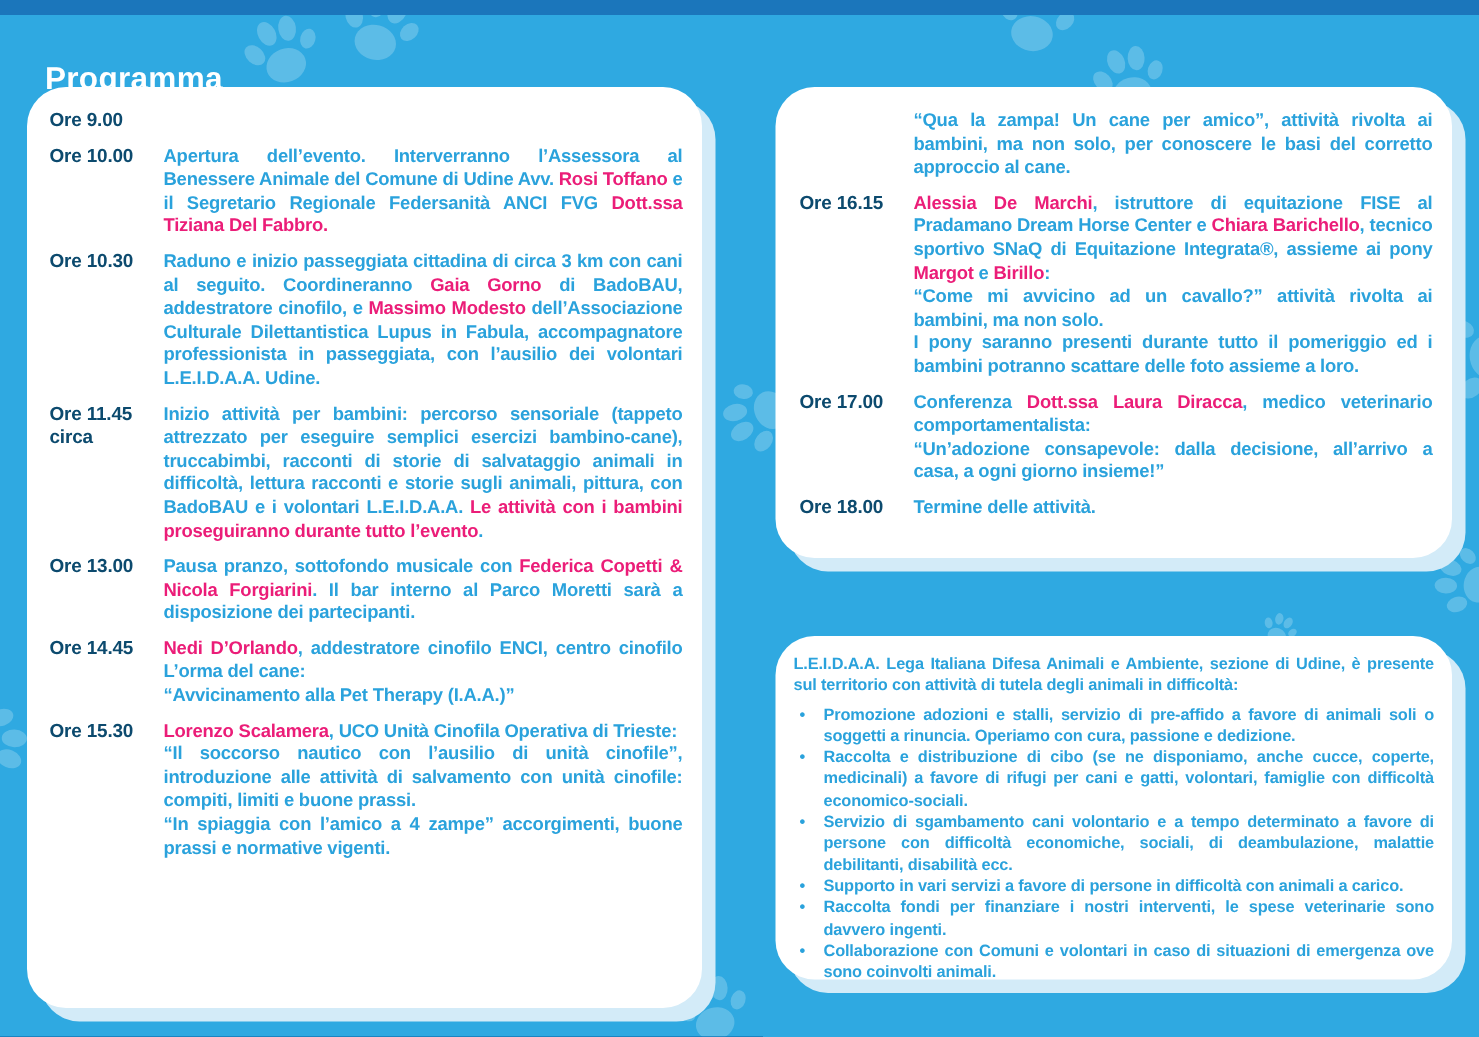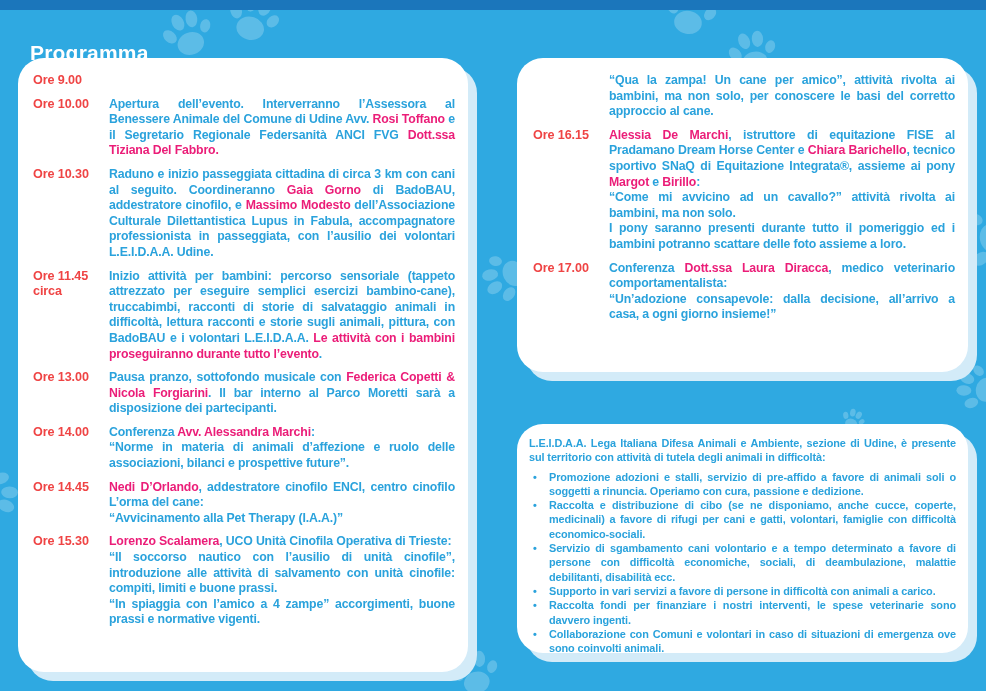--- a/index.html
+++ b/index.html
@@ -34,21 +34,21 @@
     box-shadow:9px 9px 0 0 #D3EBF8;
     box-sizing:border-box;
     overflow:hidden;
   }
   #card-left{left:18px;top:58px;width:450px;height:614px;padding:15px 13px 10px 15px;}
   #card-right-top{left:517px;top:58px;width:451px;height:314px;padding:15px 13px 0 16px;}
   #card-right-bottom{left:517px;top:424px;width:451px;height:229px;padding:12px 12px 10px 12px;}
   
   .schedule-item{display:flex;margin-bottom:8px;}
   .time-label{
-    flex:0 0 76px;color:#ef4444;font-weight:700;
+    flex:0 0 76px;color:#0c4a6e;font-weight:700;
     font-size:12.6px;line-height:15.6px;white-space:pre-line;
     letter-spacing:-0.1px;
   }
   .schedule-item-text{
     flex:1;text-align:justify;font-weight:700;
     font-size:12.3px;line-height:15.6px;letter-spacing:-0.15px;
     color:#2AA2DC;
   }
   .blue{color:#2AA2DC;}
   .pink{color:#EB1D78;}
@@ -200,24 +200,20 @@
         <div class="schedule-item">
           <div class="time-label">Ore 11.45
 circa</div>
           <div class="schedule-item-text"><span class="blue">Inizio attività per bambini: percorso sensoriale (tappeto attrezzato per eseguire semplici esercizi bambino-cane), truccabimbi, racconti di storie di salvataggio animali in difficoltà, lettura racconti e storie sugli animali, pittura, con BadoBAU e i volontari L.E.I.D.A.A. </span><span class="pink">Le attività con i bambini proseguiranno durante tutto l’evento</span><span class="blue">.</span></div>
         </div>
         <div class="schedule-item">
           <div class="time-label">Ore 13.00</div>
           <div class="schedule-item-text"><span class="blue">Pausa pranzo, sottofondo musicale con </span><span class="pink">Federica Copetti &amp; Nicola Forgiarini</span><span class="blue">. Il bar interno al Parco Moretti sarà a disposizione dei partecipanti.</span></div>
         </div>
         <div class="schedule-item">
-          <div class="time-label">Ore 14.00</div>
-          <div class="schedule-item-text"><span class="blue">Conferenza </span><span class="pink">Avv. Alessandra Marchi</span><span class="blue">:</span><br><span class="blue">“Norme in materia di animali d’affezione e ruolo delle associazioni, bilanci e prospettive future”.</span></div>
-        </div>
-        <div class="schedule-item">
           <div class="time-label">Ore 14.45</div>
           <div class="schedule-item-text"><span class="pink">Nedi D’Orlando</span><span class="blue">, addestratore cinofilo ENCI, centro cinofilo L’orma del cane:</span><br><span class="blue">“Avvicinamento alla Pet Therapy (I.A.A.)”</span></div>
         </div>
         <div class="schedule-item">
           <div class="time-label">Ore 15.30</div>
           <div class="schedule-item-text"><span class="pink">Lorenzo Scalamera</span><span class="blue">, UCO Unità Cinofila Operativa di Trieste:</span><br><span class="blue">“Il soccorso nautico con l’ausilio di unità cinofile”, introduzione alle attività di salvamento con unità cinofile: compiti, limiti e buone prassi.</span><br><span class="blue">“In spiaggia con l’amico a 4 zampe” accorgimenti, buone prassi e normative vigenti.</span></div>
         </div>
       </div>
   </div>
 
@@ -227,20 +223,24 @@
           <div class="time-label"></div>
           <div class="schedule-item-text"><span class="blue">“Qua la zampa! Un cane per amico”, attività rivolta ai bambini, ma non solo, per conoscere le basi del corretto approccio al cane.</span></div>
         </div>
         <div class="schedule-item">
           <div class="time-label">Ore 16.15</div>
           <div class="schedule-item-text"><span class="pink">Alessia De Marchi</span><span class="blue">, istruttore di equitazione FISE al Pradamano Dream Horse Center e </span><span class="pink">Chiara Barichello</span><span class="blue">, tecnico sportivo SNaQ di Equitazione Integrata®, assieme ai pony </span><span class="pink">Margot</span><span class="blue"> e </span><span class="pink">Birillo</span><span class="blue">:</span><br><span class="blue">“Come mi avvicino ad un cavallo?” attività rivolta ai bambini, ma non solo.</span><br><span class="blue">I pony saranno presenti durante tutto il pomeriggio ed i bambini potranno scattare delle foto assieme a loro.</span></div>
         </div>
         <div class="schedule-item">
           <div class="time-label">Ore 17.00</div>
           <div class="schedule-item-text"><span class="blue">Conferenza </span><span class="pink">Dott.ssa Laura Diracca</span><span class="blue">, medico veterinario comportamentalista:</span><br><span class="blue">“Un’adozione consapevole: dalla decisione, all’arrivo a casa, a ogni giorno insieme!”</span></div>
+        </div>
+        <div class="schedule-item">
+          <div class="time-label">Ore 18.00</div>
+          <div class="schedule-item-text"><span class="blue">Termine delle attività.</span></div>
         </div>
       </div>
   </div>
 
 
   <div class="card" id="card-right-bottom">
     <p class="impegno-intro">L.E.I.D.A.A. Lega Italiana Difesa Animali e Ambiente, sezione di Udine, è presente sul territorio con attività di tutela degli animali in difficoltà:</p>
     <div>
         <div class="bullet-row">
           <span class="bullet-dot">•</span>

